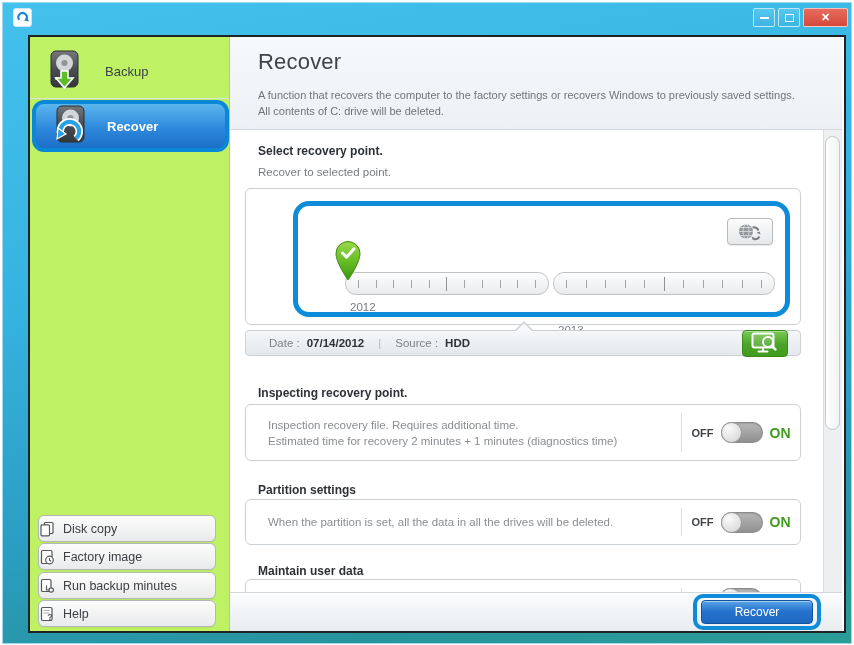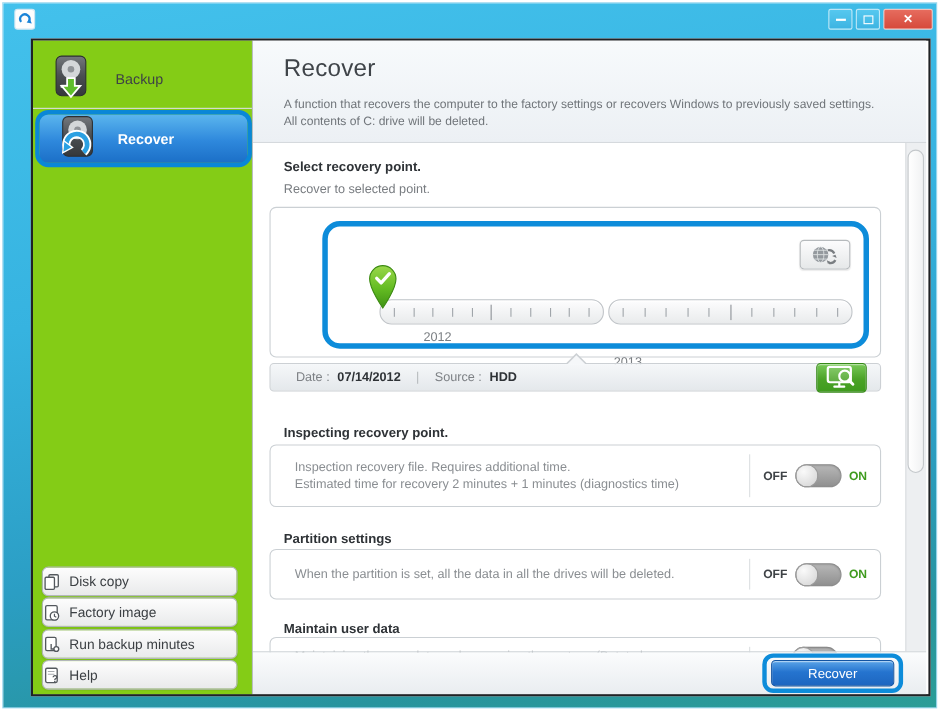--- a/index.html
+++ b/index.html
@@ -12,21 +12,21 @@
   .app-icon{position:absolute;left:10px;top:5px;width:19px;height:19px;background:#fdfdfd;border:1px solid #cfe6f2;border-radius:3px;display:flex;align-items:center;justify-content:center;}
   .wbtn{position:absolute;top:5px;height:19px;border:1px solid rgba(255,255,255,.65);border-radius:2px;display:flex;align-items:center;justify-content:center;cursor:default;}
   .wbtn.min{left:750px;width:22px;background:linear-gradient(#56c8ef,#3db4e2);}
   .wbtn.max{left:775px;width:22px;background:linear-gradient(#56c8ef,#3db4e2);}
   .wbtn.close{left:800px;width:45px;background:linear-gradient(#e66c5e,#d6493b);color:#fff;font-size:11px;font-weight:bold;}
   .glyph-min{width:9px;height:2px;background:#fff;}
   .glyph-max{width:9px;height:8px;border:1.5px solid #fff;}
   
   .client{position:absolute;left:25px;top:32px;width:818px;height:598px;border:2px solid #202326;background:#fff;}
   
-  .sidebar{position:absolute;left:0;top:0;width:200px;height:100%;background:#84cc16;border-right:1px solid #b9bdc1;}
+  .sidebar{position:absolute;left:0;top:0;width:200px;height:100%;background:#bef264;border-right:1px solid #b9bdc1;}
   .side-item{position:absolute;left:0;top:7px;width:199px;height:54px;display:flex;align-items:center;cursor:pointer;}
   .side-item .lbl{font-size:13px;color:#3e4246;margin-left:18px;}
   .side-divider{position:absolute;left:0;top:61px;width:199px;height:1px;background:#dcdfe1;}
   .side-selected{position:absolute;left:2px;top:63px;width:197px;height:52px;border:4px solid #0a87d7;border-radius:12px;
     background:linear-gradient(#5bb6ee,#2e88dc 55%,#1b6fc7);display:flex;align-items:center;cursor:pointer;}
   .side-selected .lbl{font-size:13px;font-weight:bold;color:#fff;margin-left:14px;}
   .dicon{width:44px;height:44px;margin-left:13px;flex:0 0 auto;}
   .tool-btn{position:absolute;left:8px;width:178px;height:27px;border:1px solid #b3b7bb;border-radius:6px;
     background:linear-gradient(#fdfdfd,#e9eaeb);display:flex;align-items:center;gap:8px;cursor:pointer;box-shadow:0 1px 1px rgba(0,0,0,.05);}
   .tool-btn .lbl{font-size:12.5px;color:#3c4044;}
@@ -35,21 +35,21 @@
   .page-title{position:absolute;left:28px;top:12px;font-size:22px;font-weight:300;color:#3f4449;letter-spacing:.2px;}
   .page-desc{position:absolute;left:28px;top:50px;font-size:11px;line-height:16px;color:#70757a;}
   
   .sec-h{position:absolute;font-size:12px;font-weight:bold;color:#2e3236;}
   .sec-sub{position:absolute;font-size:11.5px;color:#787c80;}
   .panel{position:absolute;left:215px;width:556px;border:1px solid #cbd0d4;border-radius:6px;background:#fff;display:flex;align-items:center;}
   .panel-text{flex:1;padding:0 22px;font-size:11.5px;line-height:16px;color:#8a8e92;}
   .panel-divider{width:1px;align-self:stretch;margin:8px 0;background:#dcdfe2;}
   .panel-toggle{width:118px;display:flex;align-items:center;justify-content:center;gap:7px;}
   .tg-off{font-size:11px;font-weight:bold;color:#3f4347;}
-  .tg-on{font-size:11px;font-weight:bold;color:#3f9b1e;}
+  .tg-on{font-size:14px;font-weight:bold;color:#3f9b1e;}
   .tg-pill{width:42px;height:21px;border-radius:11px;background:linear-gradient(#b9b9b9,#8e8e8e);box-shadow:inset 0 1px 2px rgba(0,0,0,.35);position:relative;cursor:pointer;}
   .tg-knob{position:absolute;left:0;top:0;width:21px;height:21px;border-radius:50%;background:radial-gradient(circle at 35% 30%,#fafafa,#d2d2d2);border:1px solid #9b9b9b;}
   
   .tl-panel{position:absolute;left:215px;top:151px;width:556px;height:137px;border:1px solid #cbd0d4;border-radius:6px;background:#fff;}
   .tl-callout{position:absolute;left:263px;top:164px;width:497px;height:116px;border:5px solid #0d8cda;border-radius:16px;pointer-events:none;}
   .btn-refresh{position:absolute;left:697px;top:181px;width:46px;height:27px;border:1px solid #b6babd;border-radius:4px;
     background:linear-gradient(#fcfcfd,#e6e8e9);display:flex;align-items:center;justify-content:center;cursor:pointer;box-shadow:0 1px 1px rgba(0,0,0,.08);}
   .ruler-seg{position:absolute;top:235px;height:23px;border:1px solid #bfc3c7;border-radius:11px;background:linear-gradient(#fdfdfe,#e9ebec);box-shadow:inset 0 1px 0 #fff;cursor:pointer;}
   .seg1{left:315px;width:204px;}
   .seg2{left:523px;width:222px;}
@@ -216,21 +216,21 @@
             <span class="tick"></span>
             <span class="tick"></span>
             <span class="tick tall"></span>
             <span class="tick"></span>
             <span class="tick"></span>
             <span class="tick"></span>
             <span class="tick"></span>
             <span class="tick"></span>
           </div>
         </div>
-      <div class="year-lbl" style="left:320px;margin-left:35px;">2012</div>
+      <div class="year-lbl" style="left:320px;">2012</div>
       <div class="year-lbl" style="left:528px;margin-top:23px;">2013</div>
 
       <svg class="pin" viewBox="0 0 30 42">
         <defs>
           <linearGradient id="gpin" x1="0" y1="0" x2="0" y2="1">
             <stop offset="0" stop-color="#9ad84a"></stop>
               <stop offset=".55" stop-color="#63bb22"></stop>
               <stop offset="1" stop-color="#3f9214"></stop>
           </linearGradient>
         </defs>

